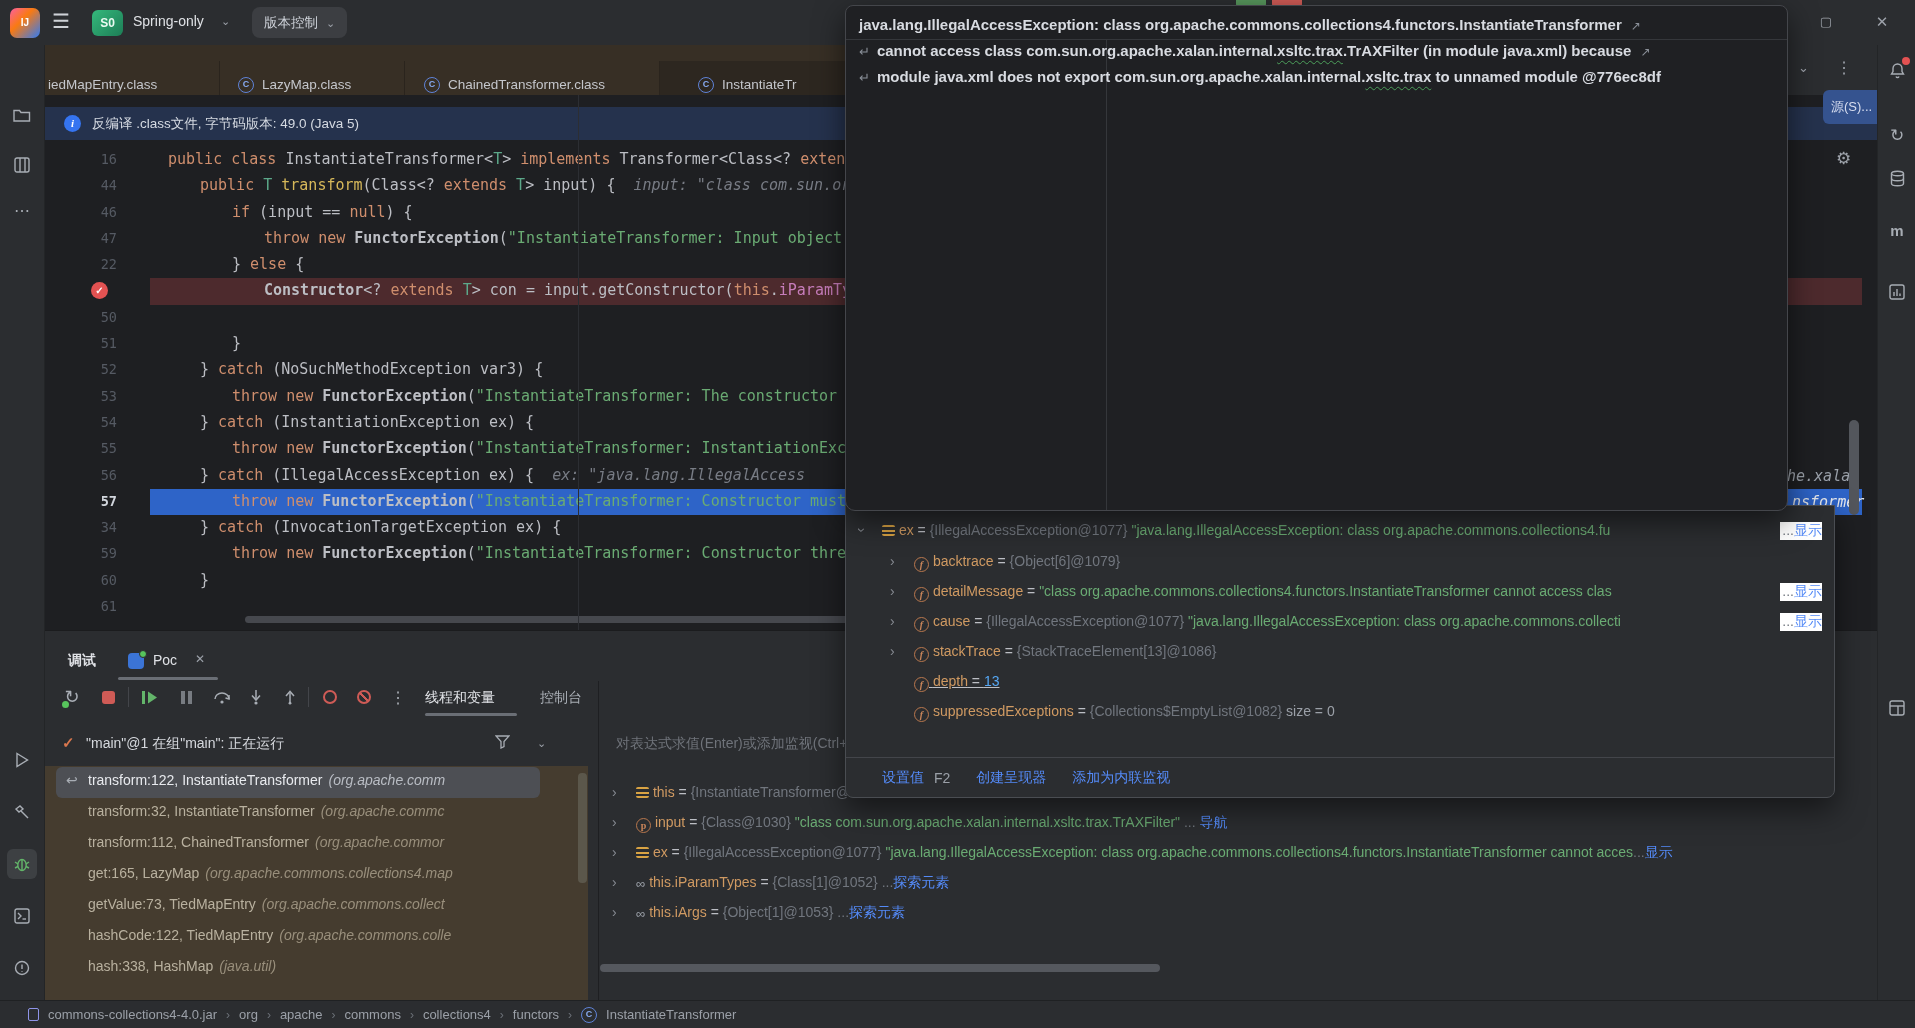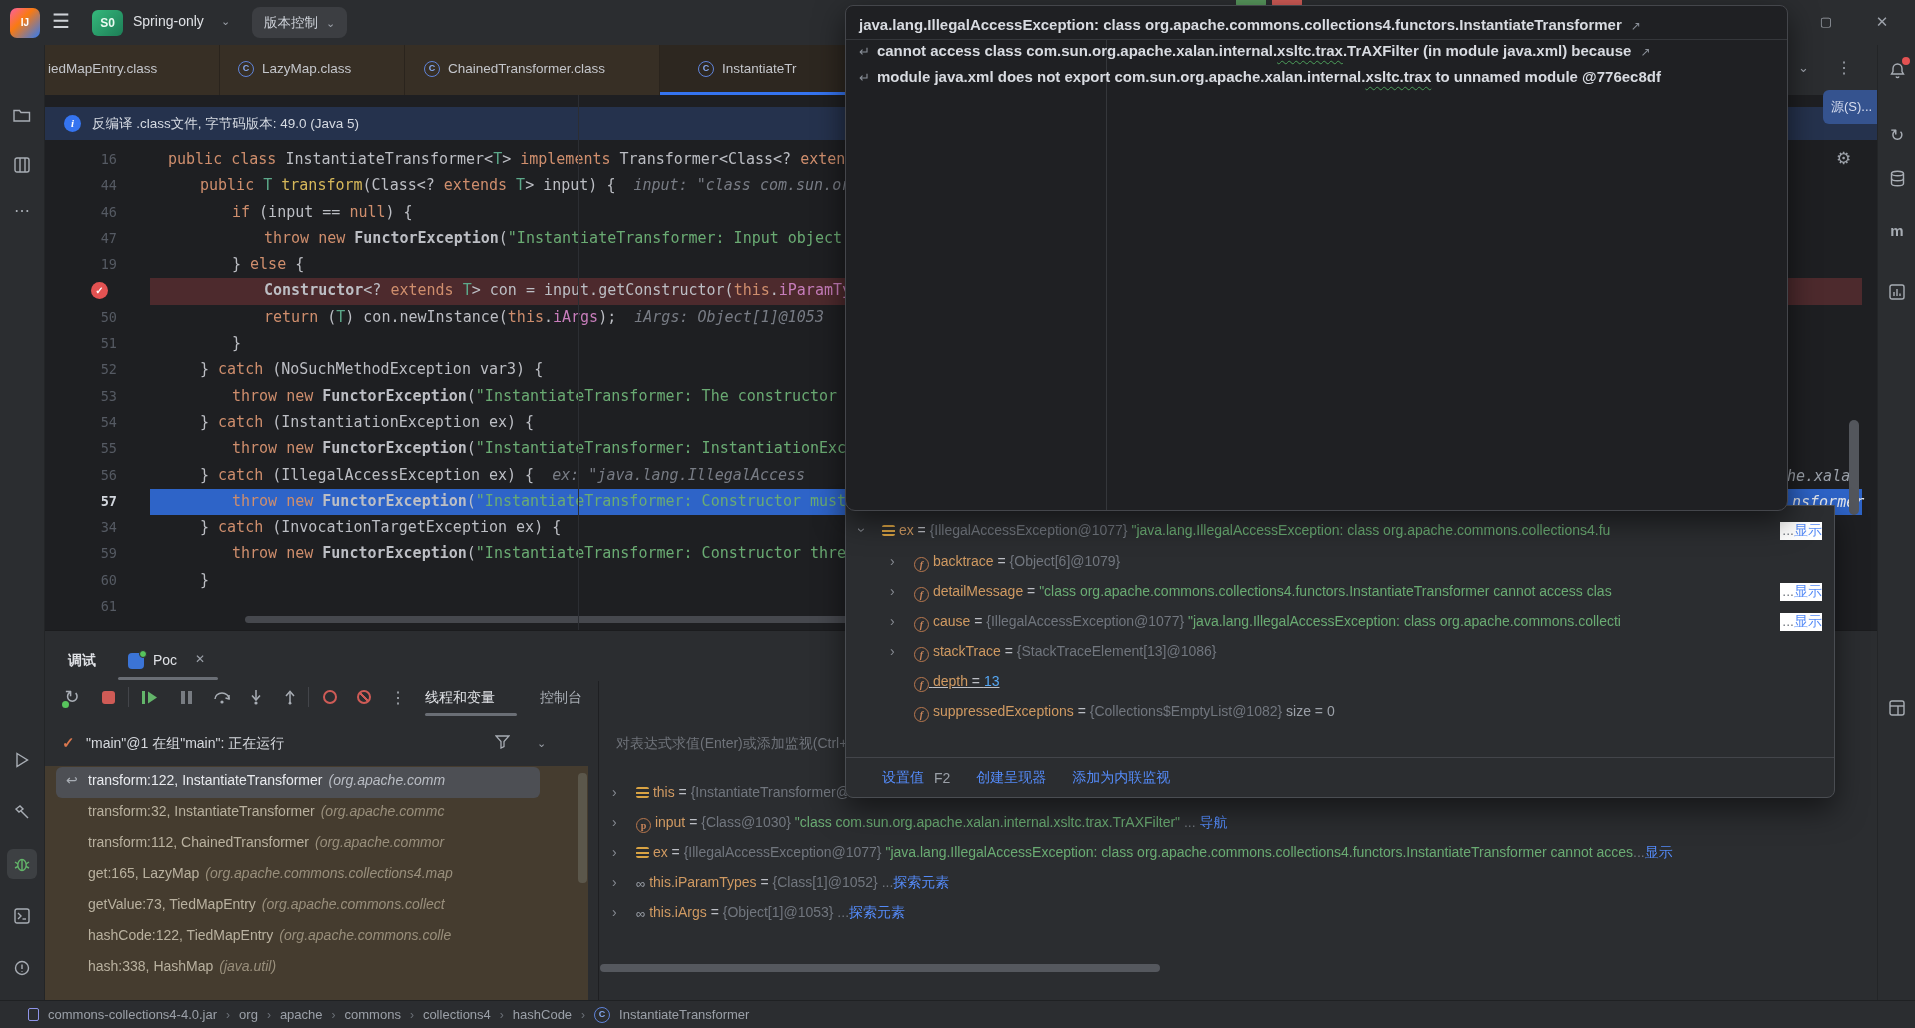--- a/index.html
+++ b/index.html
@@ -24,21 +24,21 @@
     background:#3c3e42; color:#ced2d9; font-size:13.5px; line-height:31px; }
   #vcsbtn .chev { margin-left:8px; }
   .pill { top:0; width:30px; height:8px; border-radius:0 0 4px 4px; }
   #pill-run { left:1236px; background:#57965c; }
   #pill-stop { left:1272px; background:#cf5b56; }
   #btn-max { left:1806px; top:10px; width:40px; height:24px; color:#9da2aa; font-size:13px; text-align:center; line-height:24px;}
   #btn-close { left:1862px; top:10px; width:40px; height:24px; color:#9da2aa; font-size:15px; text-align:center; line-height:24px;}
 
   
   #tabbar { left:45px; top:45px; width:1832px; height:50px; background:#372f25; }
-  .tab { position:absolute; top:0; height:50px; border-right:1px solid #2a241d;
+  .tab { position:absolute; top:16px; height:50px; border-right:1px solid #2a241d;
     font-size:13.5px; color:#c4c6cb; white-space:nowrap; overflow:hidden; }
   .tab .lbl { position:absolute; top:16px; }
   .tab.sel { background:#2d2720; box-shadow:inset 0 -3px 0 #3574f0; }
   .cicon { position:absolute; top:16px; width:16px; height:16px; border:1.5px solid #5f83d8;
     border-radius:50%; color:#86a9ef; font:700 9px/13px "Liberation Sans",sans-serif; text-align:center; }
   #tabpatch { left:1788px; top:45px; width:89px; height:50px; background:#2b2d30; }
   #tab-chev { left:1798px; top:60px; font-size:13px; }
   #tab-dots { left:1836px; top:58px; font-size:16px; color:#9da2aa; }
 
   
@@ -285,23 +285,23 @@
   <div id="editor" class="abs">
     <div id="banner">
       <span class="info">i</span>
       <span class="txt">反编译 .class文件, 字节码版本: 49.0 (Java 5)</span>
     </div>
     <div id="edrows">
         <div class="erow"><div class="num">16</div><div class="code" style="left: 123px;"><span class="tk-k">public </span><span class="tk-k">class </span><span class="tk-p">InstantiateTransformer&lt;</span><span class="tk-tp">T</span><span class="tk-p">&gt; </span><span class="tk-k">implements </span><span class="tk-p">Transformer&lt;Class&lt;? </span><span class="tk-k">extends </span><span class="tk-tp">T</span><span class="tk-p">&gt;, </span><span class="tk-tp">T</span><span class="tk-p">&gt; {</span></div></div>
         <div class="erow"><div class="num">44</div><div class="code" style="left: 155px;"><span class="tk-k">public </span><span class="tk-tp">T</span><span class="tk-p"> </span><span class="tk-m">transform</span><span class="tk-p">(Class&lt;? </span><span class="tk-k">extends </span><span class="tk-tp">T</span><span class="tk-p">&gt; input) {  </span><span class="tk-h">input: "class com.sun.org.apac</span></div></div>
         <div class="erow"><div class="num">46</div><div class="code" style="left: 187px;"><span class="tk-k">if </span><span class="tk-p">(input == </span><span class="tk-k">null</span><span class="tk-p">) {</span></div></div>
         <div class="erow"><div class="num">47</div><div class="code" style="left: 219px;"><span class="tk-k">throw </span><span class="tk-k">new </span><span class="tk-c">FunctorException</span><span class="tk-p">(</span><span class="tk-s">"InstantiateTransformer: Input object was not an instanceof Class"</span><span class="tk-p">);</span></div></div>
-        <div class="erow"><div class="num">19</div><div class="code" style="left: 187px;"><span class="tk-p">} </span><span class="tk-k">else </span><span class="tk-p">{</span></div></div>
+        <div class="erow"><div class="num">22</div><div class="code" style="left: 187px;"><span class="tk-p">} </span><span class="tk-k">else </span><span class="tk-p">{</span></div></div>
         <div class="erow"><div class="hl bp"></div><div class="bpdot">✓</div><div class="code" style="left: 219px;"><span class="tk-c">Constructor</span><span class="tk-p">&lt;? </span><span class="tk-k">extends </span><span class="tk-tp">T</span><span class="tk-p">&gt; con = input.getConstructor(</span><span class="tk-k">this</span><span class="tk-p">.</span><span class="tk-f">iParamTypes</span><span class="tk-p">);  </span><span class="tk-h">input: "class com.sun.org.apa</span></div></div>
-        <div class="erow"><div class="num">50</div><div class="code" style="left: 219px;"><span class="tk-k">return </span><span class="tk-p">(</span><span class="tk-tp">T</span><span class="tk-p">) con.newInstance(</span><span class="tk-k">this</span><span class="tk-p">.</span><span class="tk-f">iArgs</span><span class="tk-p">);  </span><span class="tk-h">iArgs: Object[1]@1053</span></div></div>
+        <div class="erow"><div class="num">50</div></div>
         <div class="erow"><div class="num">51</div><div class="code" style="left: 187px;"><span class="tk-p">}</span></div></div>
         <div class="erow"><div class="num">52</div><div class="code" style="left: 155px;"><span class="tk-p">} </span><span class="tk-k">catch </span><span class="tk-p">(NoSuchMethodException var3) {</span></div></div>
         <div class="erow"><div class="num">53</div><div class="code" style="left: 187px;"><span class="tk-k">throw </span><span class="tk-k">new </span><span class="tk-c">FunctorException</span><span class="tk-p">(</span><span class="tk-s">"InstantiateTransformer: The constructor must exist and be public "</span><span class="tk-p">);</span></div></div>
         <div class="erow"><div class="num">54</div><div class="code" style="left: 155px;"><span class="tk-p">} </span><span class="tk-k">catch </span><span class="tk-p">(InstantiationException ex) {</span></div></div>
         <div class="erow"><div class="num">55</div><div class="code" style="left: 187px;"><span class="tk-k">throw </span><span class="tk-k">new </span><span class="tk-c">FunctorException</span><span class="tk-p">(</span><span class="tk-s">"InstantiateTransformer: InstantiationException"</span><span class="tk-p">, ex);</span></div></div>
         <div class="erow"><div class="num">56</div><div class="code" style="left: 155px;"><span class="tk-p">} </span><span class="tk-k">catch </span><span class="tk-p">(IllegalAccessException ex) {  </span><span class="tk-h">ex: "java.lang.IllegalAccess</span></div></div>
         <div class="erow"><div class="hl exec"></div><div class="num cur">57</div><div class="code" style="left: 187px;"><span class="tk-k">throw </span><span class="tk-k">new </span><span class="tk-c">FunctorException</span><span class="tk-p">(</span><span class="tk-s">"InstantiateTransformer: Constructor must be public"</span><span class="tk-p">, ex);</span></div></div>
         <div class="erow"><div class="num">34</div><div class="code" style="left: 155px;"><span class="tk-p">} </span><span class="tk-k">catch </span><span class="tk-p">(InvocationTargetException ex) {</span></div></div>
         <div class="erow"><div class="num">59</div><div class="code" style="left: 187px;"><span class="tk-k">throw </span><span class="tk-k">new </span><span class="tk-c">FunctorException</span><span class="tk-p">(</span><span class="tk-s">"InstantiateTransformer: Constructor threw an exception"</span><span class="tk-p">, ex);</span></div></div>
         <div class="erow"><div class="num">60</div><div class="code" style="left: 155px;"><span class="tk-p">}</span></div></div>
@@ -423,21 +423,21 @@
         <span>commons-collections4-4.0.jar</span>
         <span class="sep">›</span>
         <span>org</span>
         <span class="sep">›</span>
         <span>apache</span>
         <span class="sep">›</span>
         <span>commons</span>
         <span class="sep">›</span>
         <span>collections4</span>
         <span class="sep">›</span>
-        <span>hashCode</span>
+        <span>functors</span>
         <span class="sep">›</span>
         <span class="cicon" style="position: static; display: inline-block;">C</span>
         <span>InstantiateTransformer</span>
       </div>
   </div>
 
   <div id="toppopup" class="abs">
     <div id="xsep"></div>
     <div id="xvline"></div>
     <div id="xrows">

